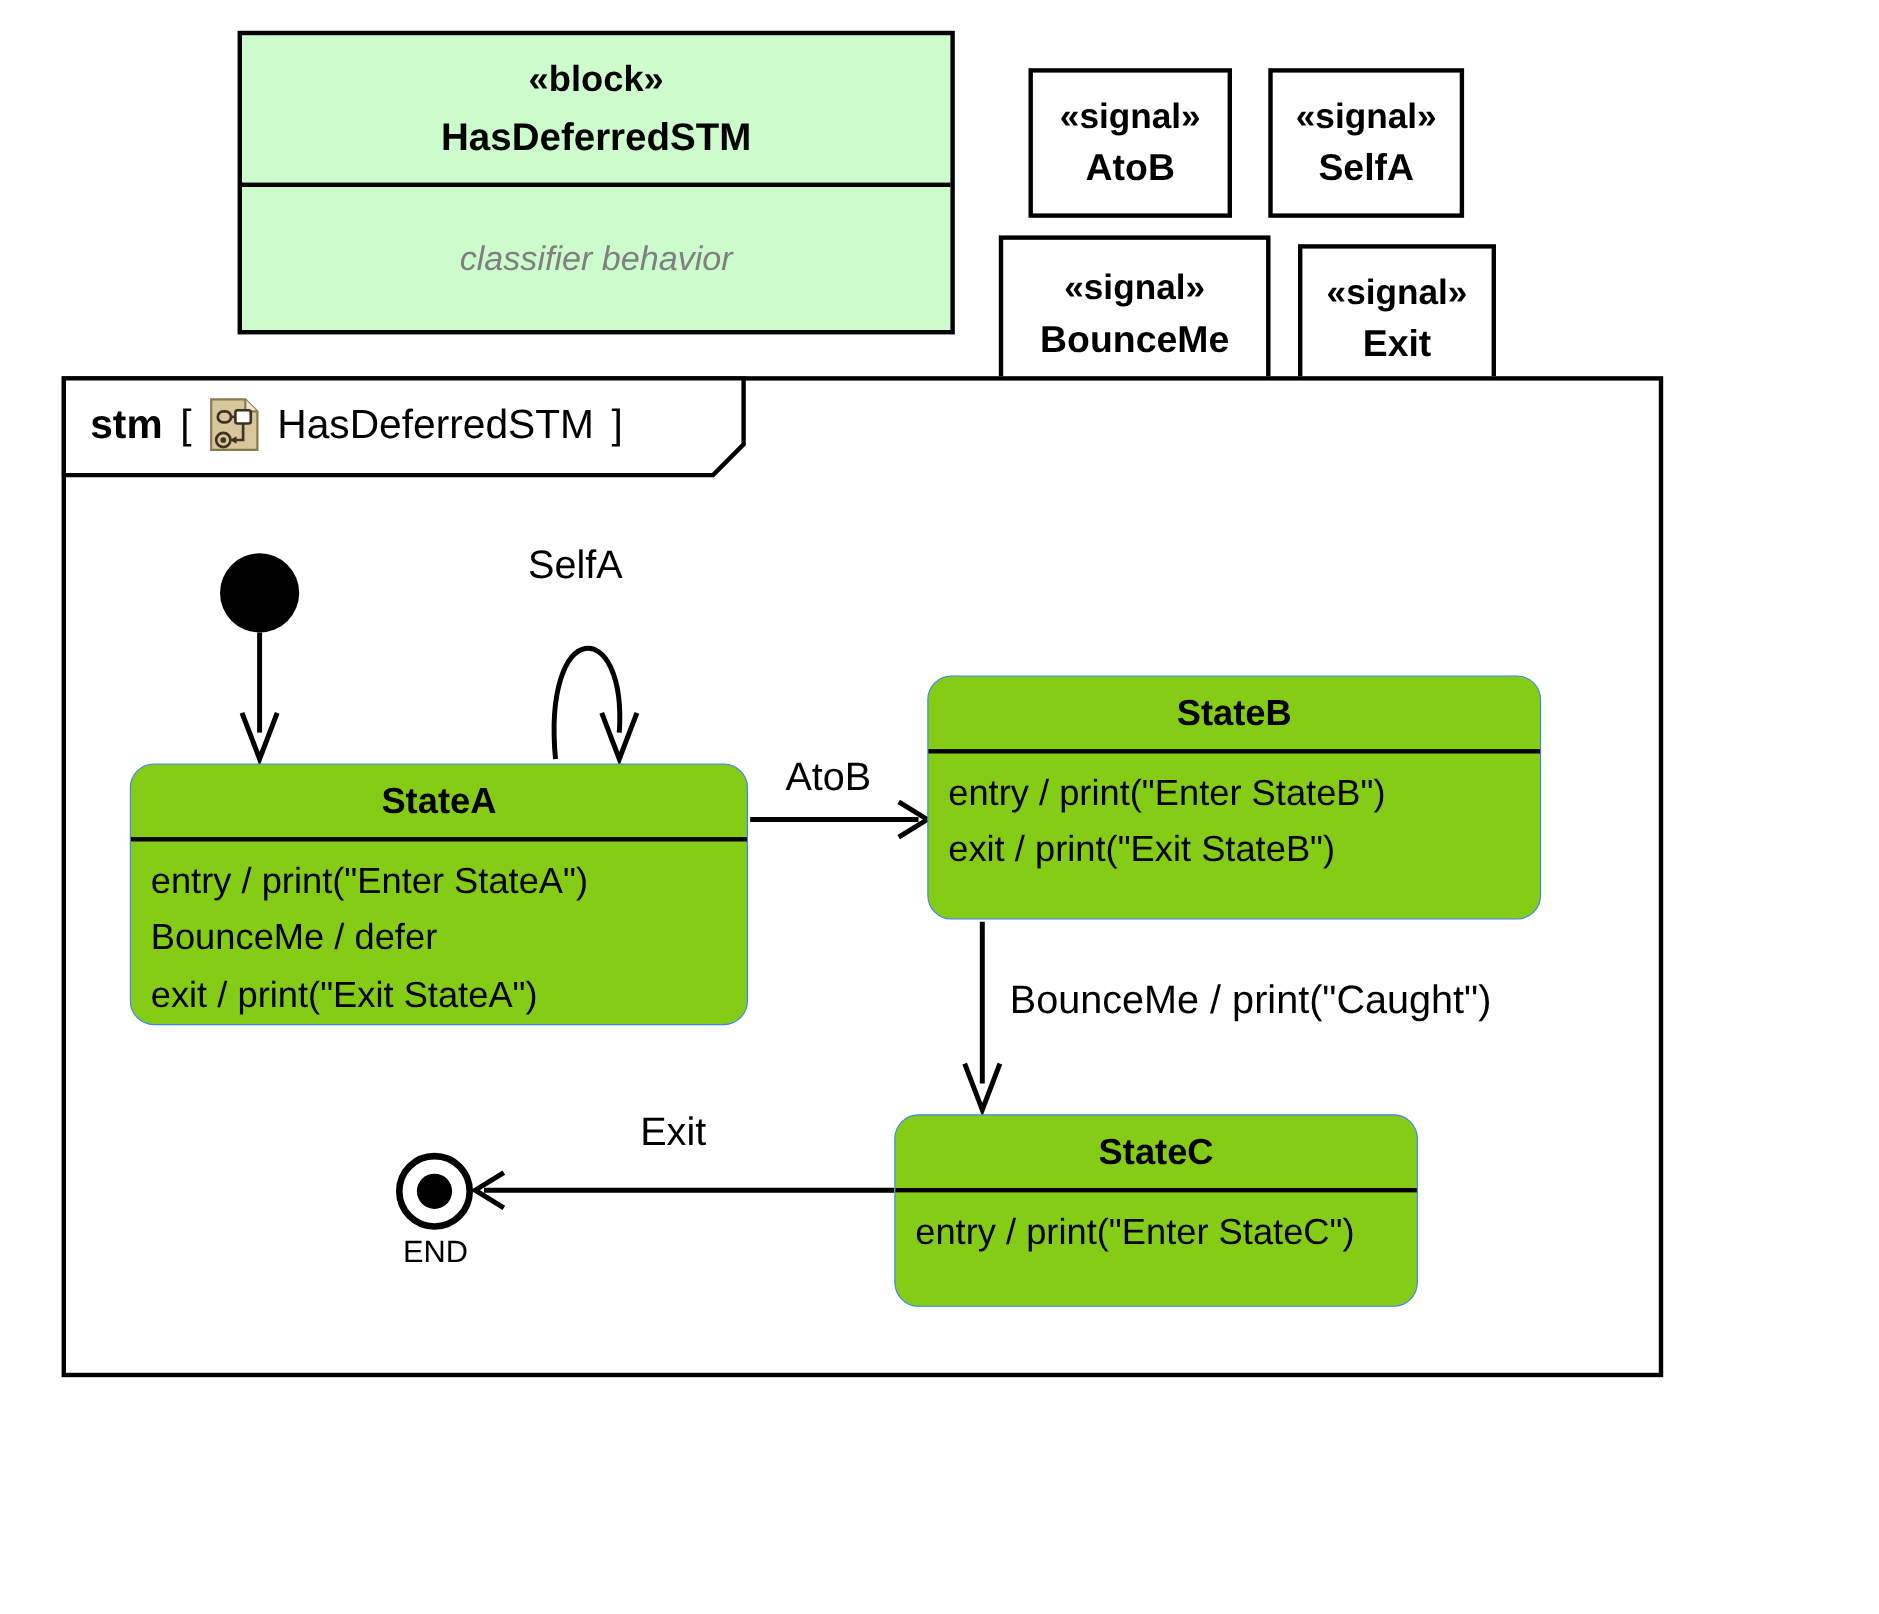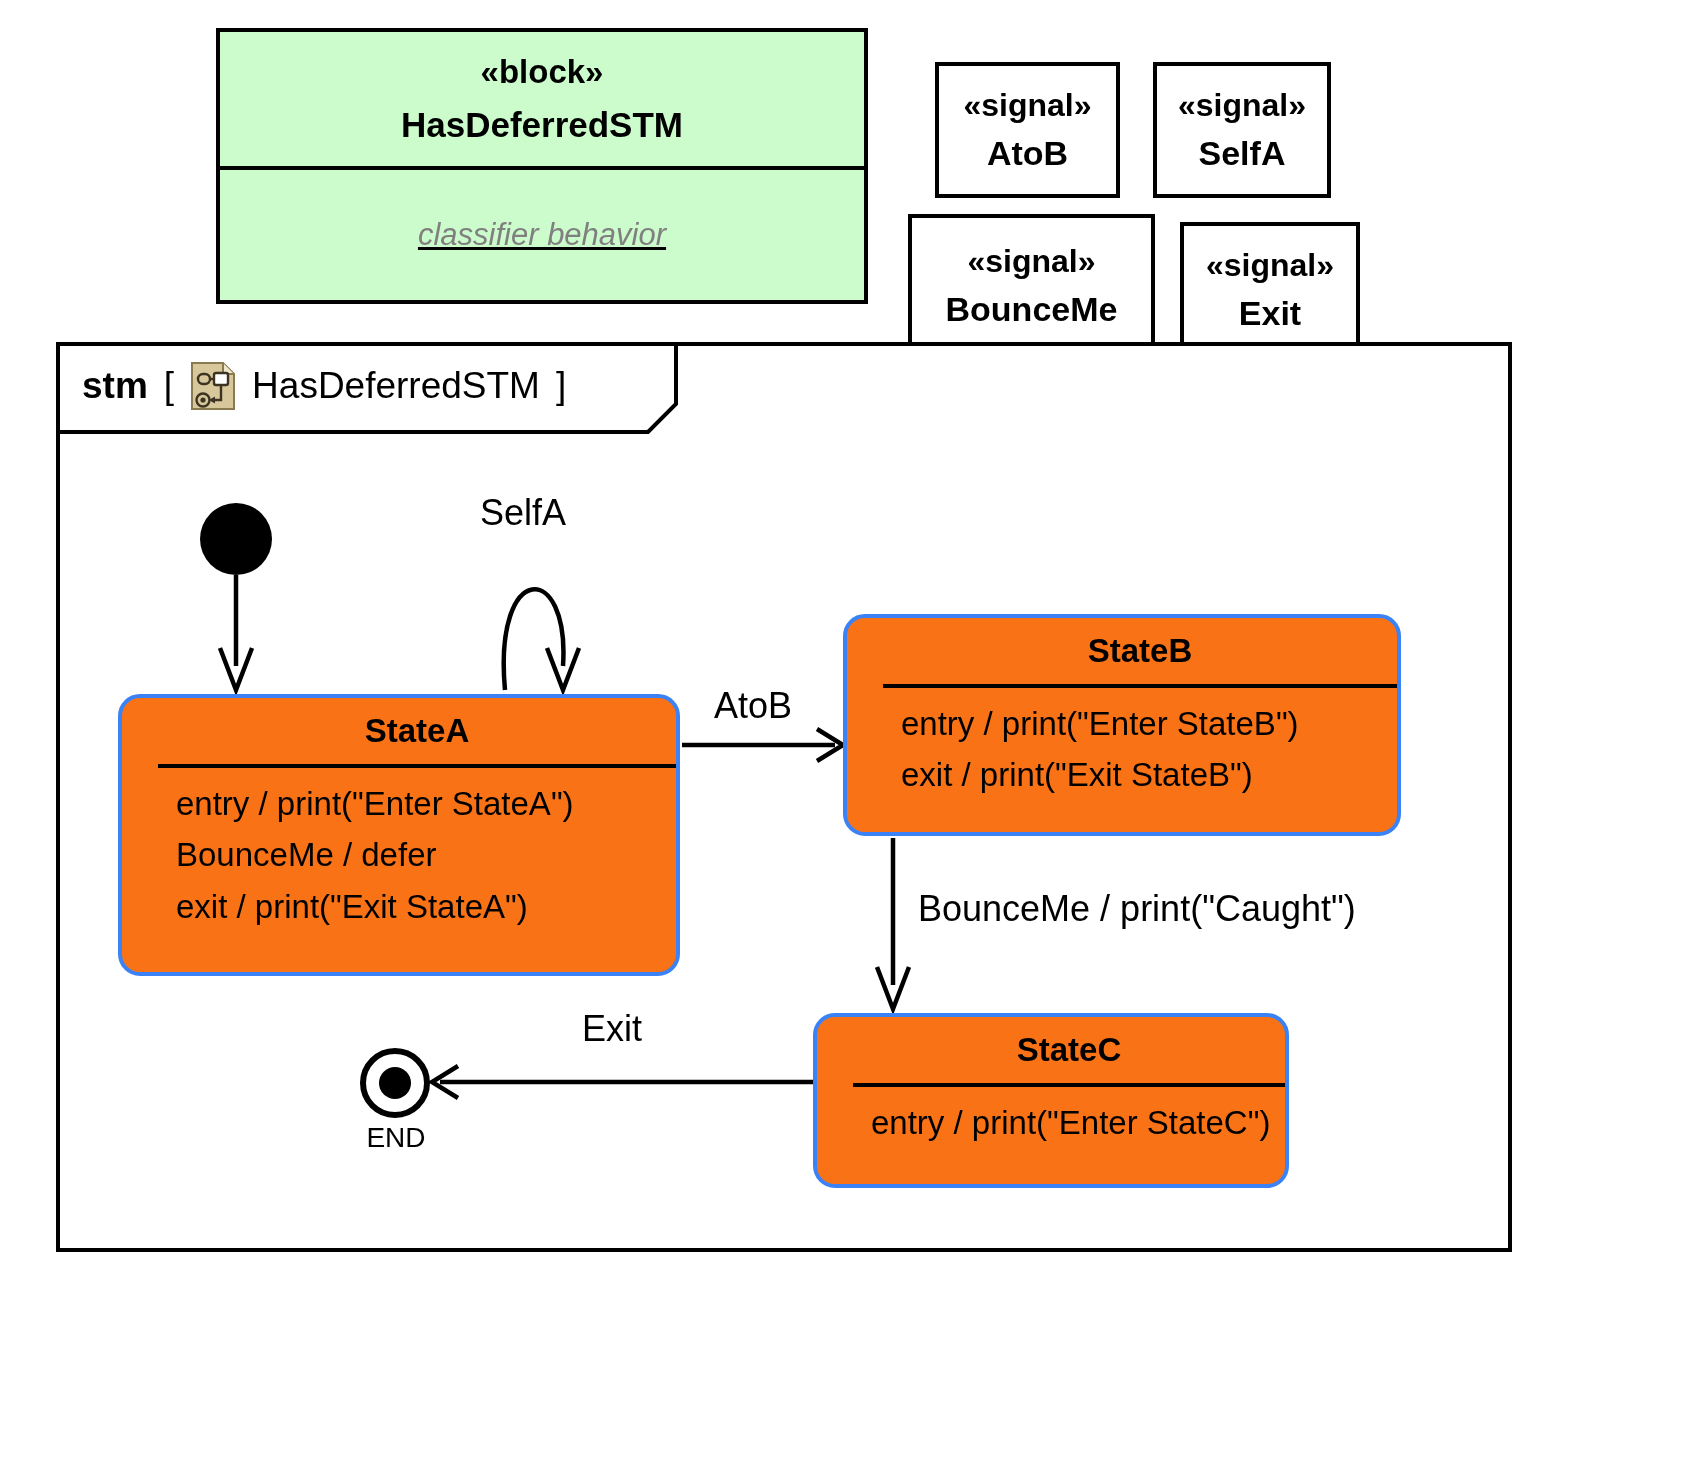--- a/index.html
+++ b/index.html
@@ -44,21 +44,20 @@
     gap: 14px;
   }
   .block-compartment-2 {
     height: 130px;
     box-sizing: border-box;
     display: flex;
     flex-direction: column;
     align-items: center;
     justify-content: center;
     gap: 10px;
-    text-decoration: underline;
   }
   .stereo {
     font-size: 33px;
     font-weight: bold;
   }
   .block-name {
     font-size: 35px;
     font-weight: bold;
   }
   .classifier-label {
@@ -124,25 +123,24 @@
     height: 56px;
   }
   .tab-kind { font-size: 37px; font-weight: bold; }
   .tab-bracket { font-size: 37px; font-weight: normal; }
   .tab-name { font-size: 37px; }
   .stm-icon { width: 46px; height: 50px; display:block; }
 
   
   .state {
     position: absolute;
-    background: #f97316;
-    border: 4px solid #3b82f6;
+    background: #84cc16;
+    border: 1px solid #3b82f6;
     border-radius: 22px;
     box-sizing: border-box;
-    padding-left: 36px;
   }
   .state-title {
     font-size: 33px;
     font-weight: bold;
     text-align: center;
     display: flex;
     align-items: center;
     justify-content: center;
   }
   .state-divider {
@@ -150,21 +148,21 @@
   }
   .state-body {
     padding: 10px 18px 6px 18px;
   }
   .state-body div {
     font-size: 33px;
     line-height: 1.56;
     white-space: nowrap;
   }
 
-  #state-a { left: 118px; top: 694px; width: 562px; height: 282px; }
+  #state-a { left: 118px; top: 694px; width: 562px; height: 238px; }
   #state-a .state-title { height: 66px; }
   #state-b { left: 843px; top: 614px; width: 558px; height: 222px; }
   #state-b .state-title { height: 66px; }
   #state-c { left: 813px; top: 1013px; width: 476px; height: 175px; }
   #state-c .state-title { height: 66px; }
 
   
   .initial-node {
     position: absolute;
     left: 200px;

